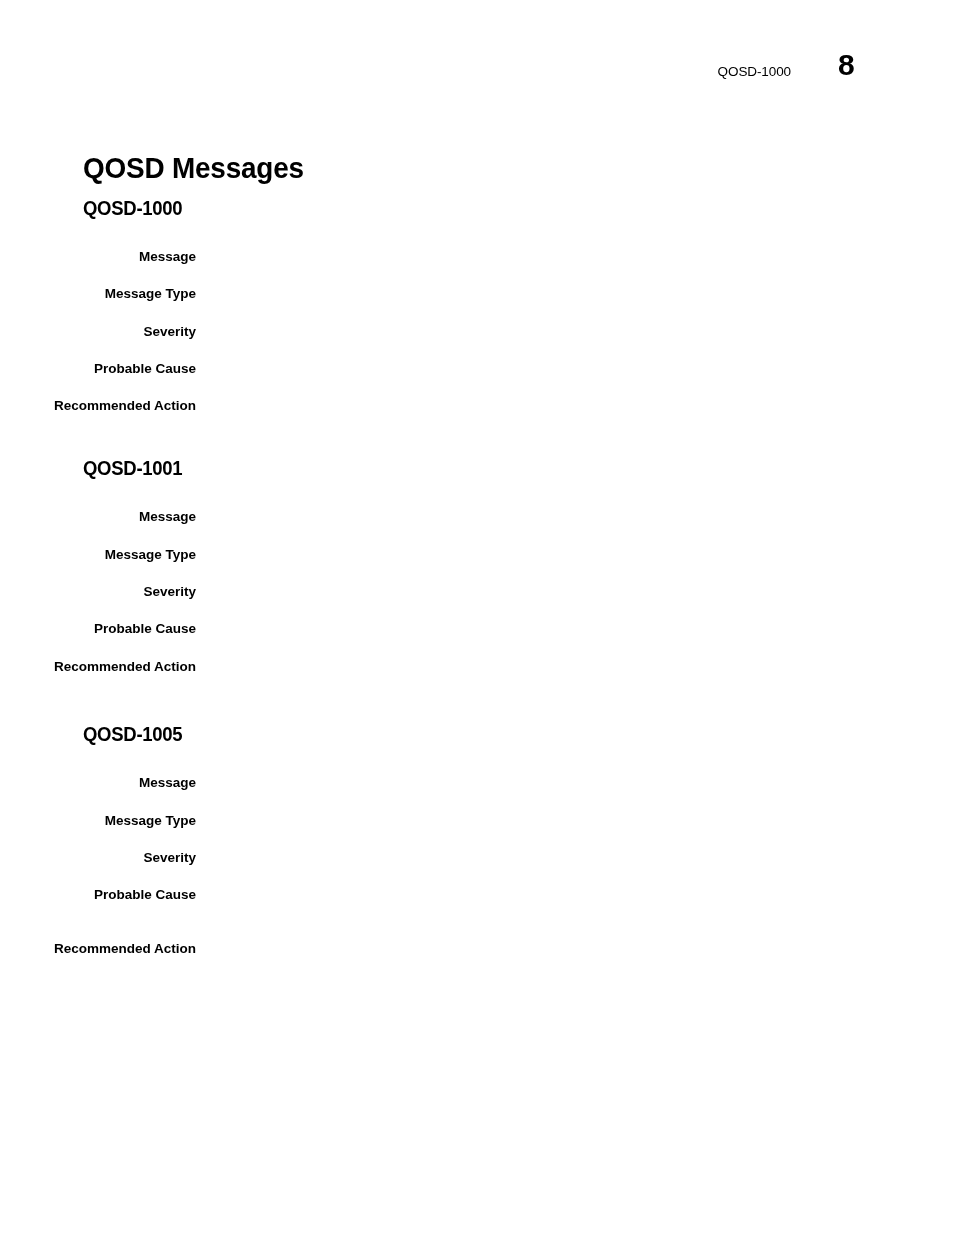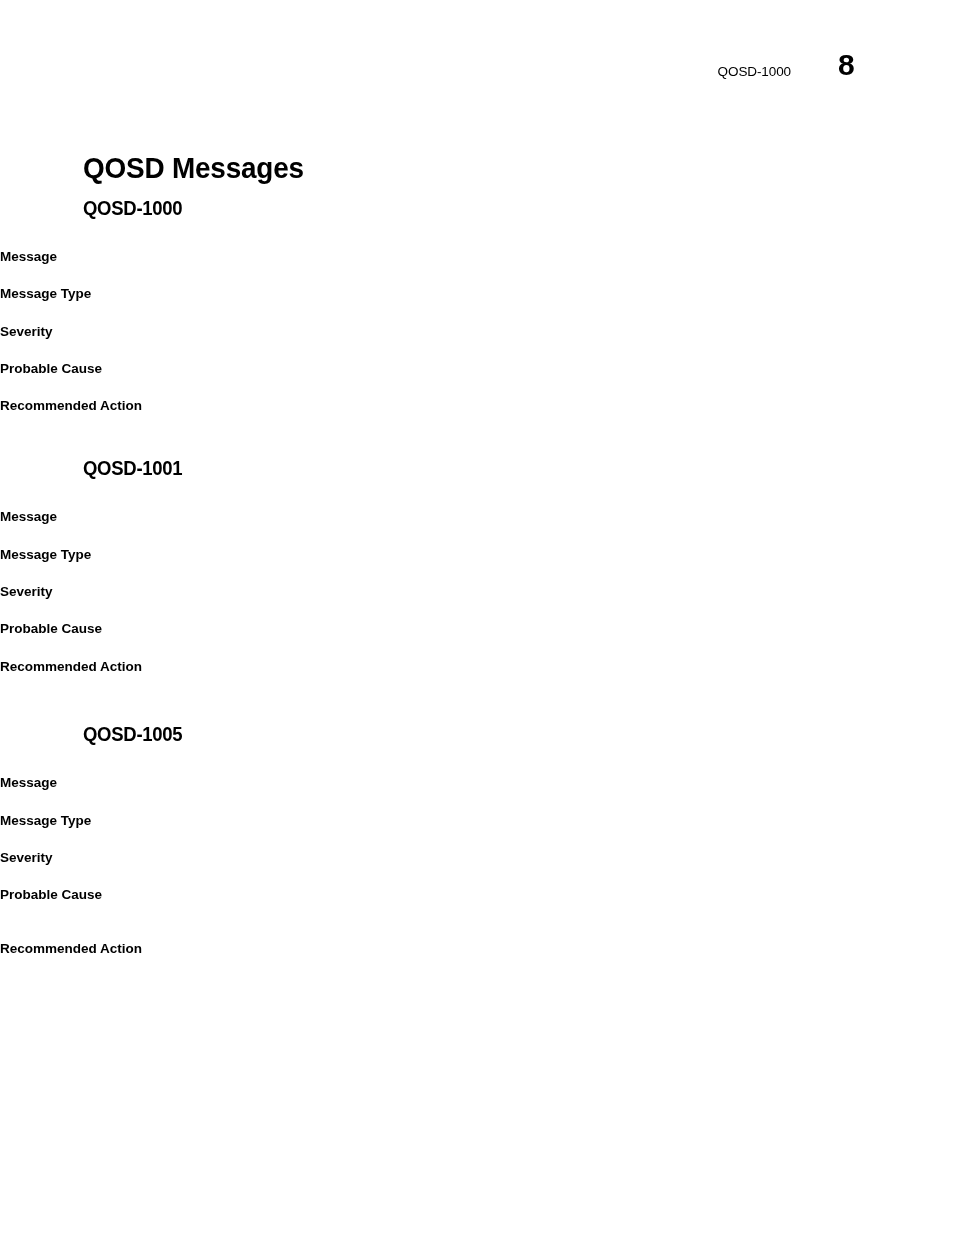--- a/index.html
+++ b/index.html
@@ -92,21 +92,21 @@
 
   .field-row {
     position: absolute;
     left: 0;
     width: 954px;
   }
   .field-label {
     position: absolute;
     left: 0;
     width: 196px;
-    text-align: left;
+    text-align: right;
     font-family: "Liberation Sans", sans-serif;
     font-size: 13.5px;
     font-weight: 700;
     line-height: 18.5px;
     color: #000000;
   }
   .field-value {
     position: absolute;
     left: 212px;
     width: 700px;

